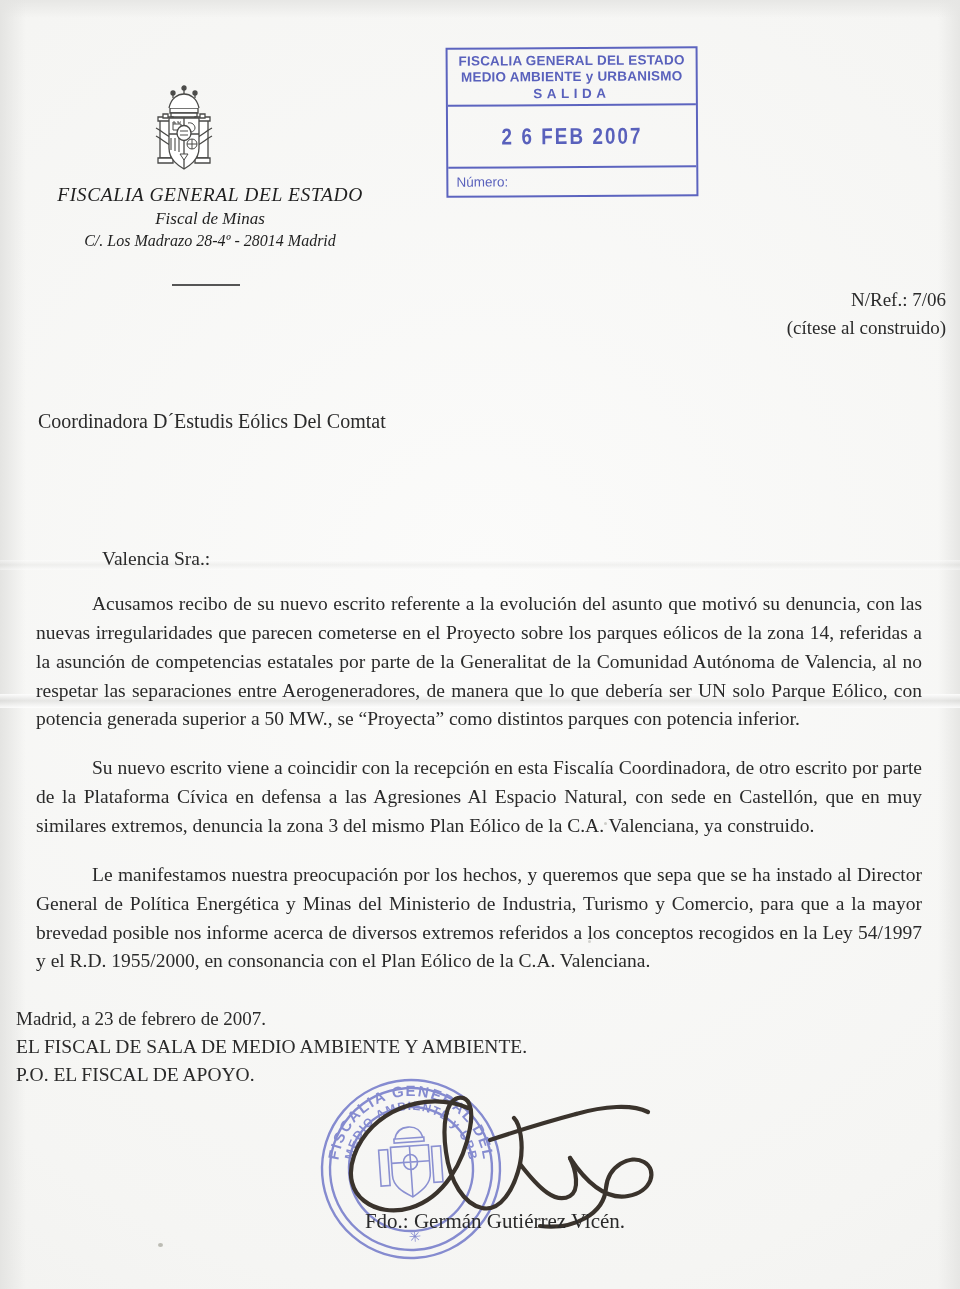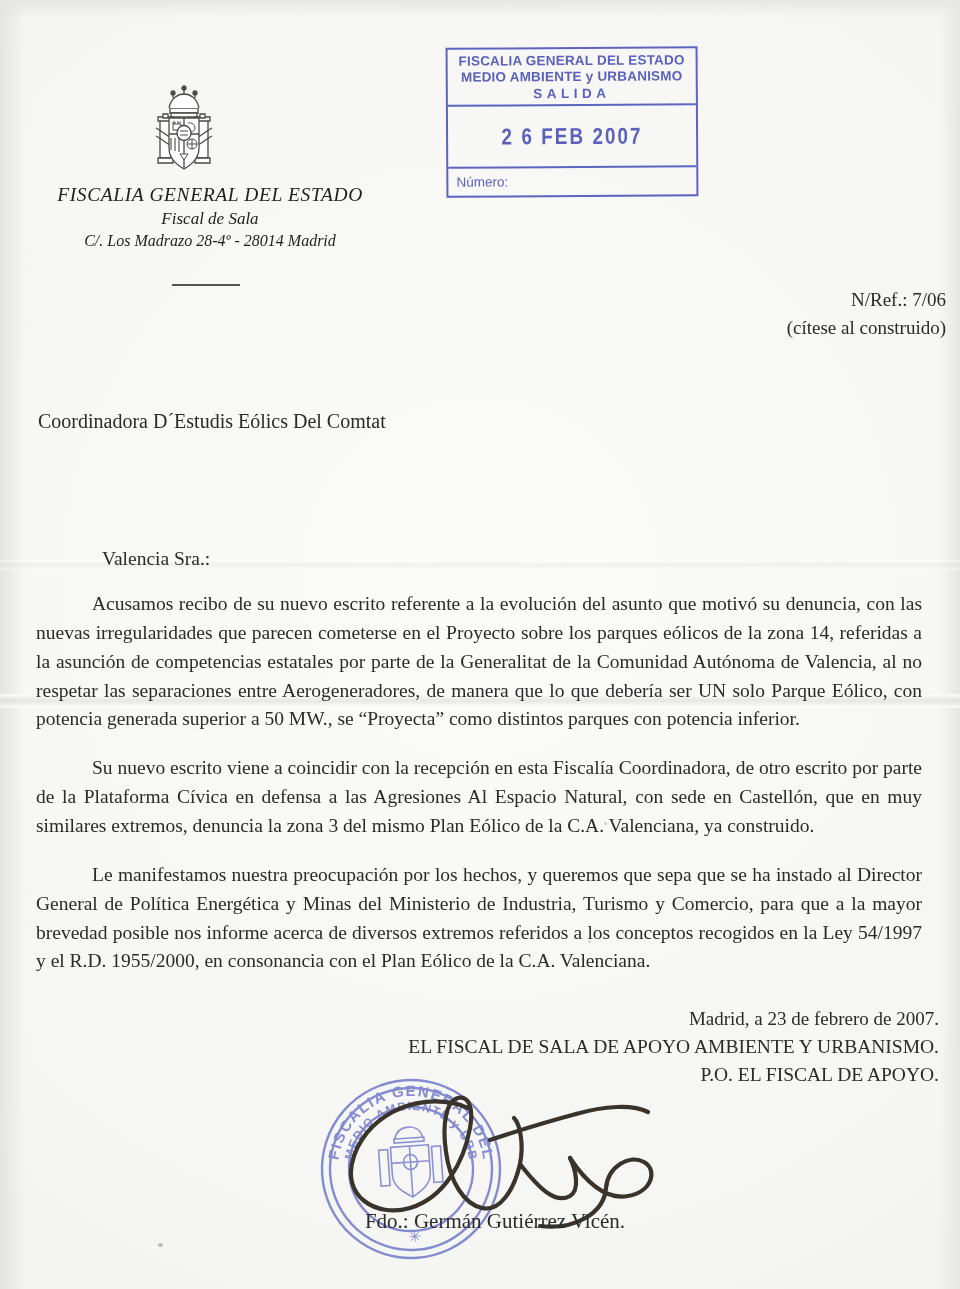--- a/index.html
+++ b/index.html
@@ -77,21 +77,21 @@
   p.para{
     font-size:19.5px;
     text-align:justify;
     line-height:1.48;
     margin:20px 0 0 0;
     text-indent:56px;
   }
   .closing{font-size:19.5px;margin:30px 0 0 66px;}
 
   
-  .sigblock{position:absolute;left:0;top:1006px;width:939px;text-align:right;line-height:1.42;}
+  .sigblock{position:absolute;left:16px;top:1006px;width:939px;text-align:left;line-height:1.42;}
   .sb1{font-size:19px;}
   .sb2{font-size:19.5px;}
   .sb3{font-size:19.5px;}
   .fdo{position:absolute;left:0;top:1209px;width:960px;text-align:center;font-size:21px;}
   .fdo span{margin-left:30px;}
 
   
   .seal{position:absolute;left:318px;top:1076px;width:186px;height:186px;opacity:.82;
     transform:rotate(-4deg);}
   .signature{position:absolute;left:318px;top:1078px;width:420px;height:180px;pointer-events:none;}
@@ -160,21 +160,21 @@
     <g stroke-width="1">
         <path d="M44 47 h8 M44 51 h8"></path>
       </g>
 
     <path d="M44 70 h8 l-4 6 z" stroke-width="1" fill="#fff"></path>
   </svg>
 </div>
 
 <div class="letterhead">
   <div class="lh1">FISCALIA GENERAL DEL ESTADO</div>
-  <div class="lh2">Fiscal de Sala</div>
+  <div class="lh2">Fiscal de Minas</div>
   <div class="lh4">C/. Los Madrazo 28-4º - 28014 Madrid</div>
 </div>
 <div class="rule"></div>
 
 <div class="stamp">
   <div class="stamp-head">
     <div class="st-l1">FISCALIA GENERAL DEL ESTADO</div>
     <div class="st-l2">MEDIO AMBIENTE y URBANISMO</div>
     <div class="st-l3">SALIDA</div>
   </div>
@@ -196,21 +196,21 @@
 
 <div class="body-block">
   <div class="greeting">Valencia Sra.:</div>
   <p class="para">Acusamos recibo de su nuevo escrito referente a la evolución del asunto que motivó su denuncia, con las nuevas irregularidades que parecen cometerse en el Proyecto sobre los parques eólicos de la zona 14, referidas a la asunción de competencias estatales por parte de la Generalitat de la Comunidad Autónoma de Valencia, al no respetar las separaciones entre Aerogeneradores, de manera que lo que debería ser UN solo Parque Eólico, con potencia generada superior a 50 MW., se “Proyecta” como distintos parques con potencia inferior.</p>
   <p class="para">Su nuevo escrito viene a coincidir con la recepción en esta Fiscalía Coordinadora, de otro escrito por parte de la Plataforma Cívica en defensa a las Agresiones Al Espacio Natural, con sede en Castellón, que en muy similares extremos, denuncia la zona 3 del mismo Plan Eólico de la C.A. Valenciana, ya construido.</p>
   <p class="para">Le manifestamos nuestra preocupación por los hechos, y queremos que sepa que se ha instado al Director General de Política Energética y Minas del Ministerio de Industria, Turismo y Comercio, para que a la mayor brevedad posible nos informe acerca de diversos extremos referidos a los conceptos recogidos en la Ley 54/1997 y el R.D. 1955/2000, en consonancia con el Plan Eólico de la C.A. Valenciana.</p>
 </div>
 
 <div class="sigblock">
   <div class="sb1">Madrid, a 23 de febrero de 2007.</div>
-  <div class="sb2">EL FISCAL DE SALA DE APOYO AMBIENTE Y URBANISMO.</div>
+  <div class="sb2">EL FISCAL DE SALA DE MEDIO AMBIENTE Y AMBIENTE.</div>
   <div class="sb3">P.O. EL FISCAL DE APOYO.</div>
 </div>
 
 <div class="seal">
   <svg viewBox="0 0 186 186" width="186" height="186">
     <defs>
       <path id="arcTop" d="M 20,93 A 73,73 0 0 1 166,93"></path>
       <path id="arcTop2" d="M 34,93 A 59,59 0 0 1 152,93"></path>
       <path id="arcBot" d="M 28,93 A 65,65 0 0 0 158,93"></path>
     </defs>

